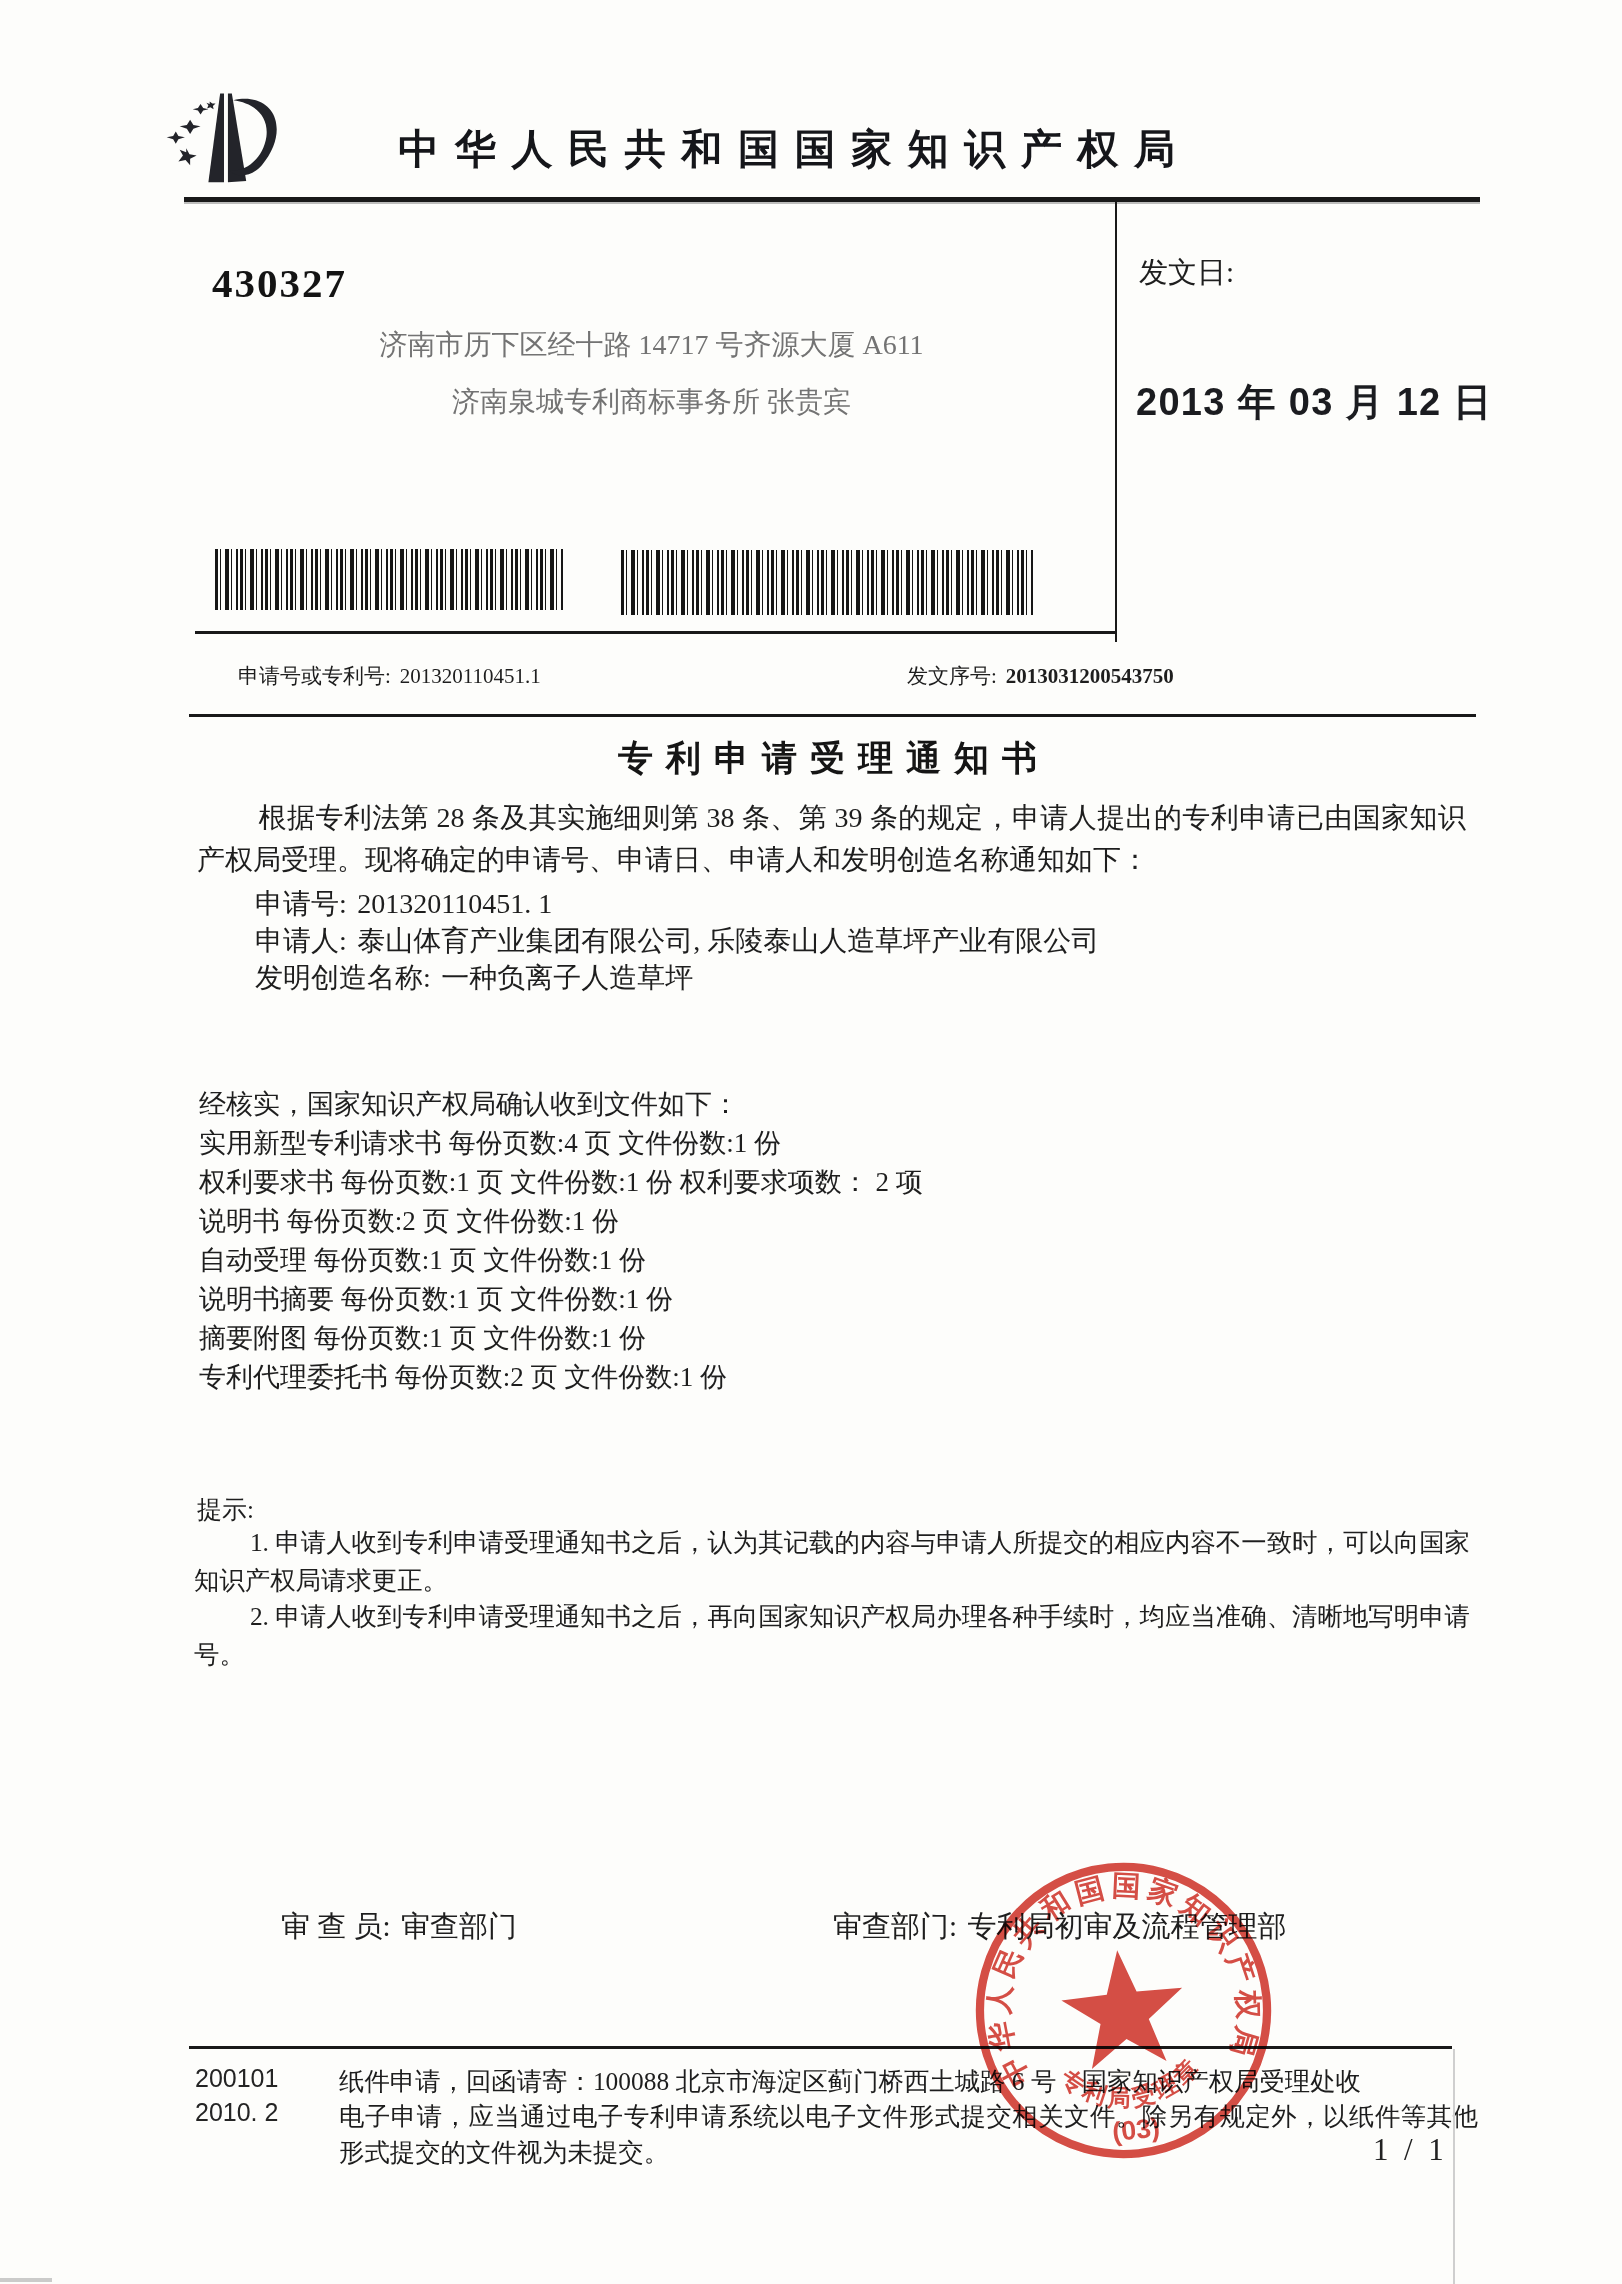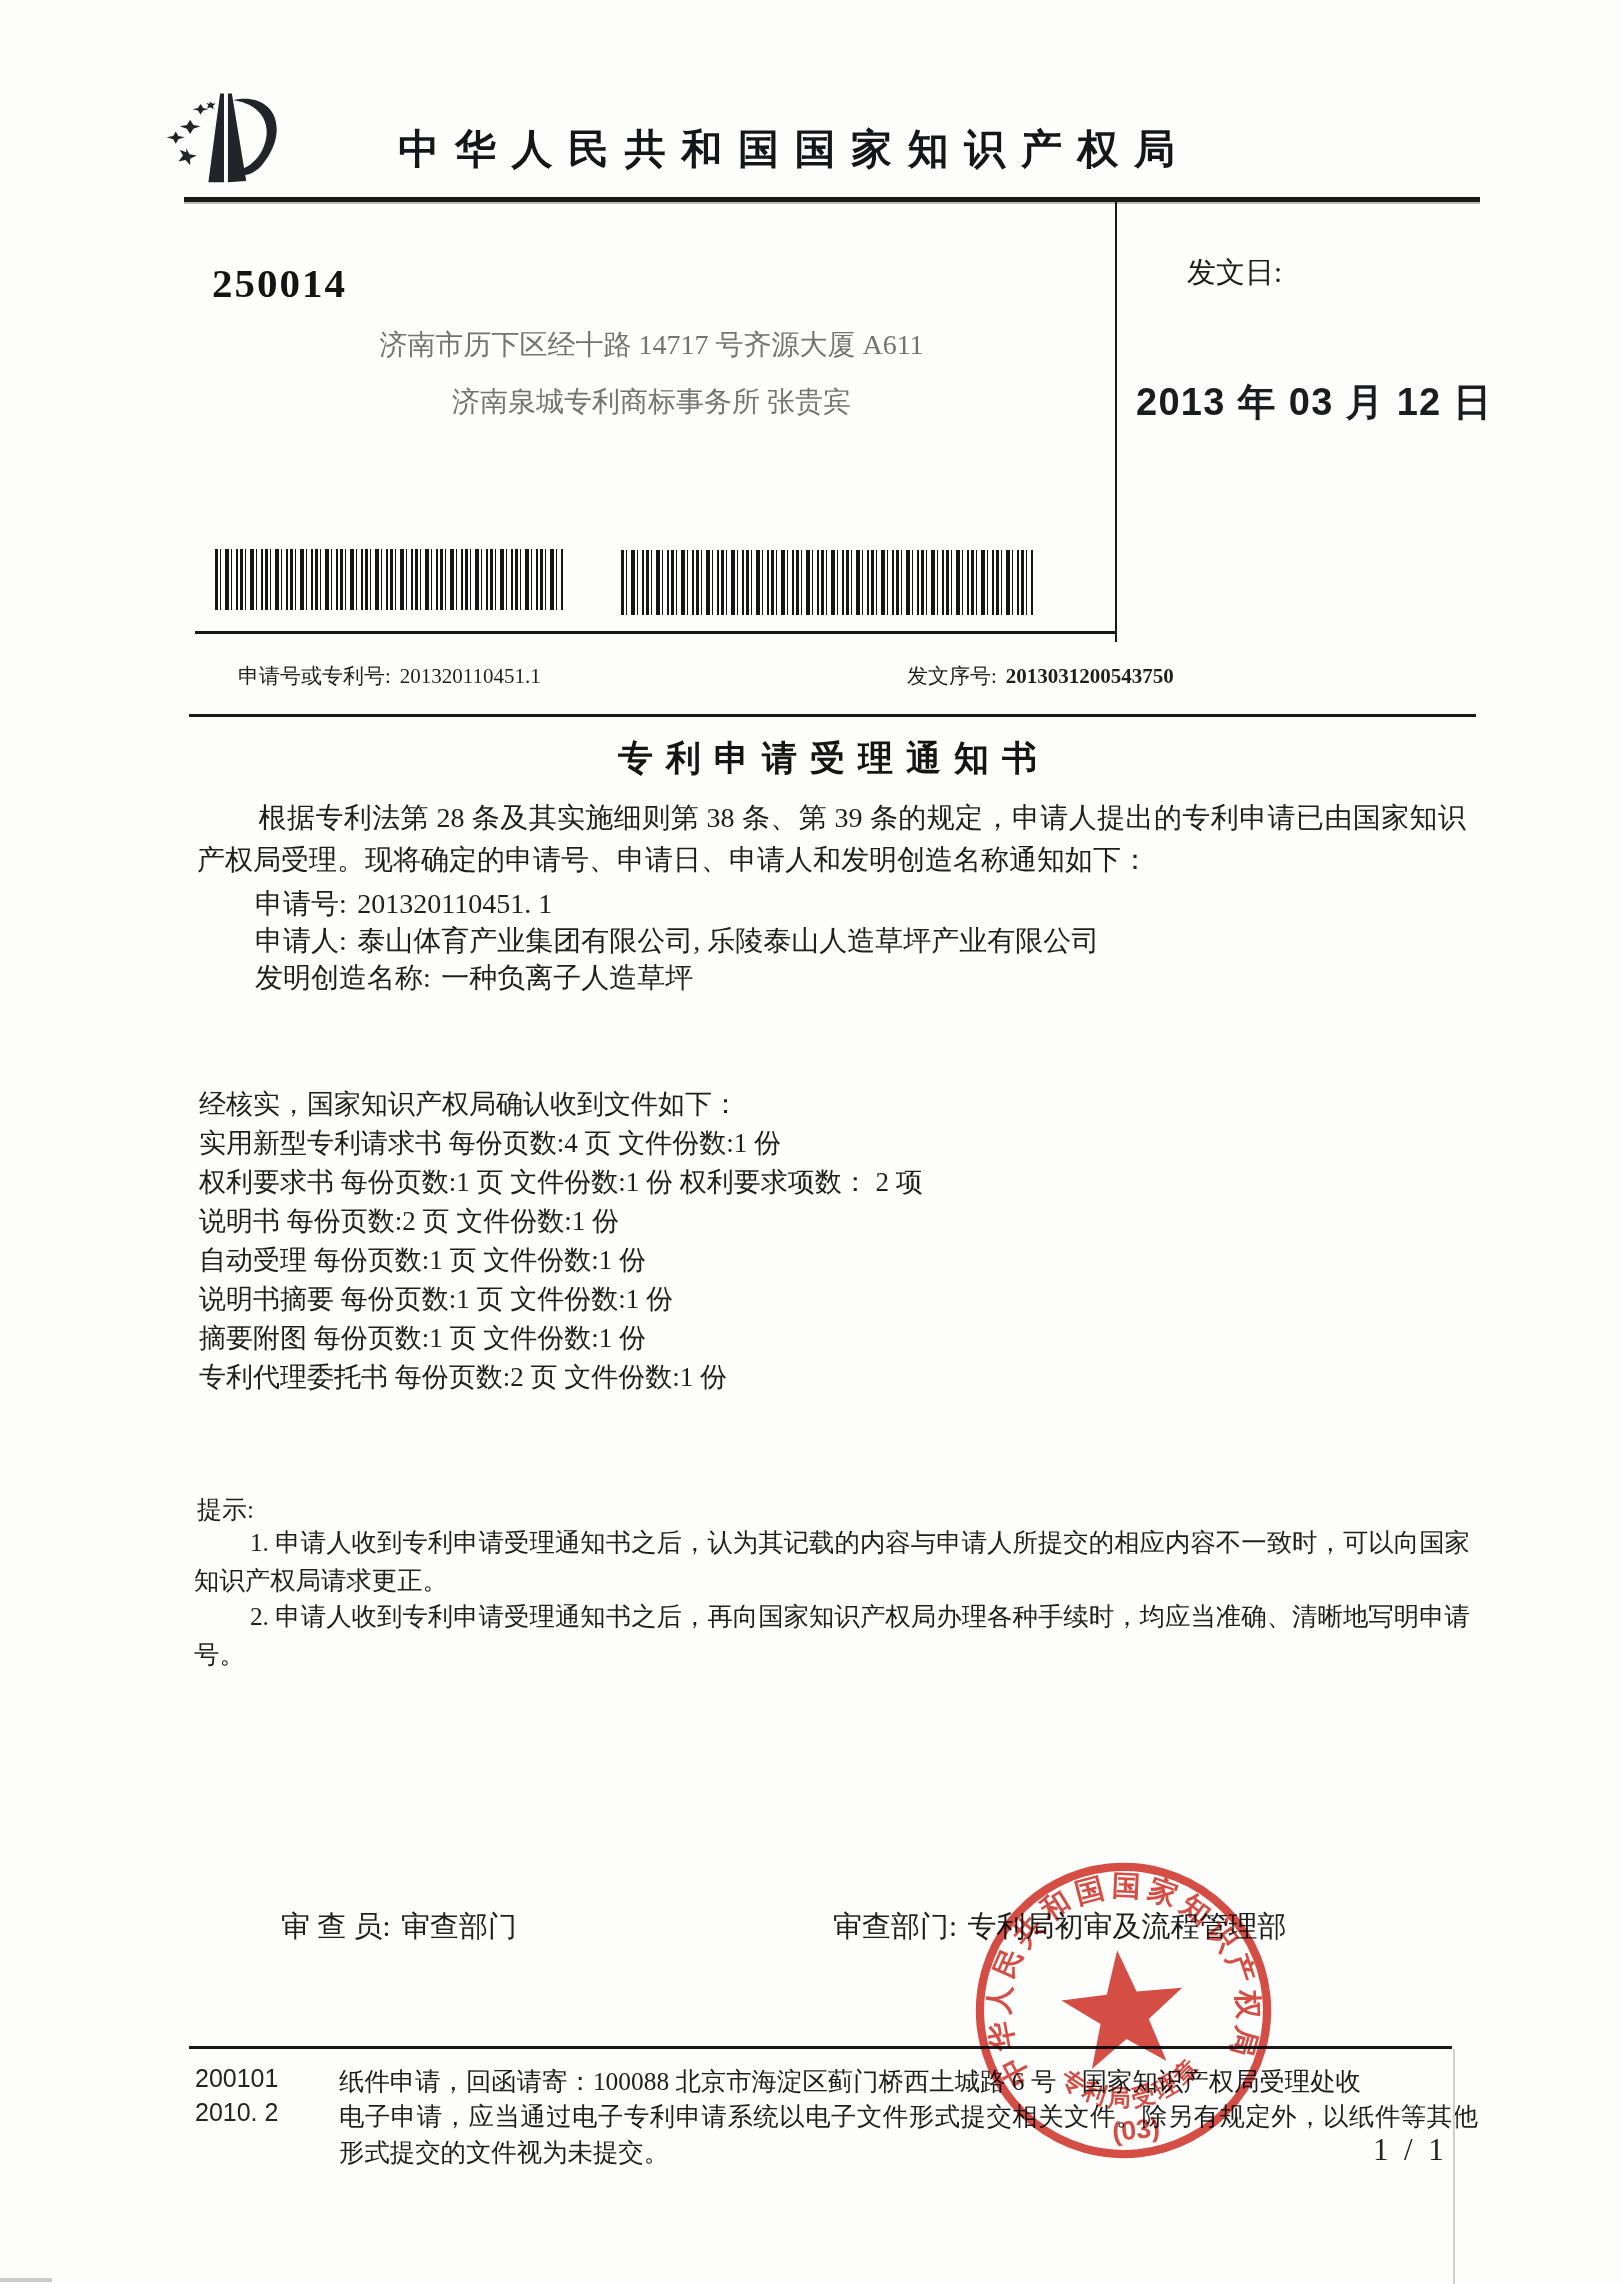--- a/index.html
+++ b/index.html
@@ -22,21 +22,21 @@
   }
   .rule{background:#191919;}
   .rule-soft{box-shadow:0 2px 0 rgba(0,0,0,.25);}
   
   .postal-code{
     left:212px;top:259px;
     font-weight:bold;font-size:41px;letter-spacing:2px;
     font-family:"Liberation Serif", serif;color:#141414;
   }
   .addr{left:254px;width:795px;text-align:center;font-size:28px;color:#737373;}
-  .dispatch-date-label{left:1139px;top:253px;font-size:29px;margin-left:48px;}
+  .dispatch-date-label{left:1139px;top:253px;font-size:29px;}
   .dispatch-date{
     left:1136px;top:377px;
     font-family:"Liberation Sans", sans-serif;
     font-weight:bold;font-size:38px;letter-spacing:1.3px;color:#1b1c20;
   }
   
   .barcode{
     background:
      repeating-linear-gradient(90deg,
        #161616 0 2.6px,  rgba(0,0,0,0) 2.6px 4.6px,
@@ -104,21 +104,21 @@
       <polygon points="70,16 74,19 79,19 75,23 76,28 71,25 66,27 68,22 65,18 70,20"></polygon>
     </g>
   </svg>
 
   <div class="abs agency-title">中华人民共和国国家知识产权局</div>
 
   <div class="abs rule rule-soft" style="left:184px;top:197px;width:1296px;height:4.6px;"></div>
 
   <div class="abs rule" style="left:1115px;top:199px;width:2px;height:443px;"></div>
 
-  <div class="abs postal-code">250014</div>
+  <div class="abs postal-code">430327</div>
   <div class="abs addr" style="top:326px;">济南市历下区经十路 14717 号齐源大厦 A611</div>
   <div class="abs addr" style="top:383px;">济南泉城专利商标事务所 张贵宾</div>
   <div class="abs dispatch-date-label">发文日:</div>
   <div class="abs dispatch-date">2013 年 03 月 12 日</div>
 
   <div class="abs barcode" style="left:215px;top:549px;width:350px;height:61px;"></div>
   <div class="abs barcode" style="left:621px;top:550px;width:412px;height:65px;"></div>
 
   <div class="abs rule" style="left:195px;top:631px;width:920px;height:2.6px;"></div>
 

